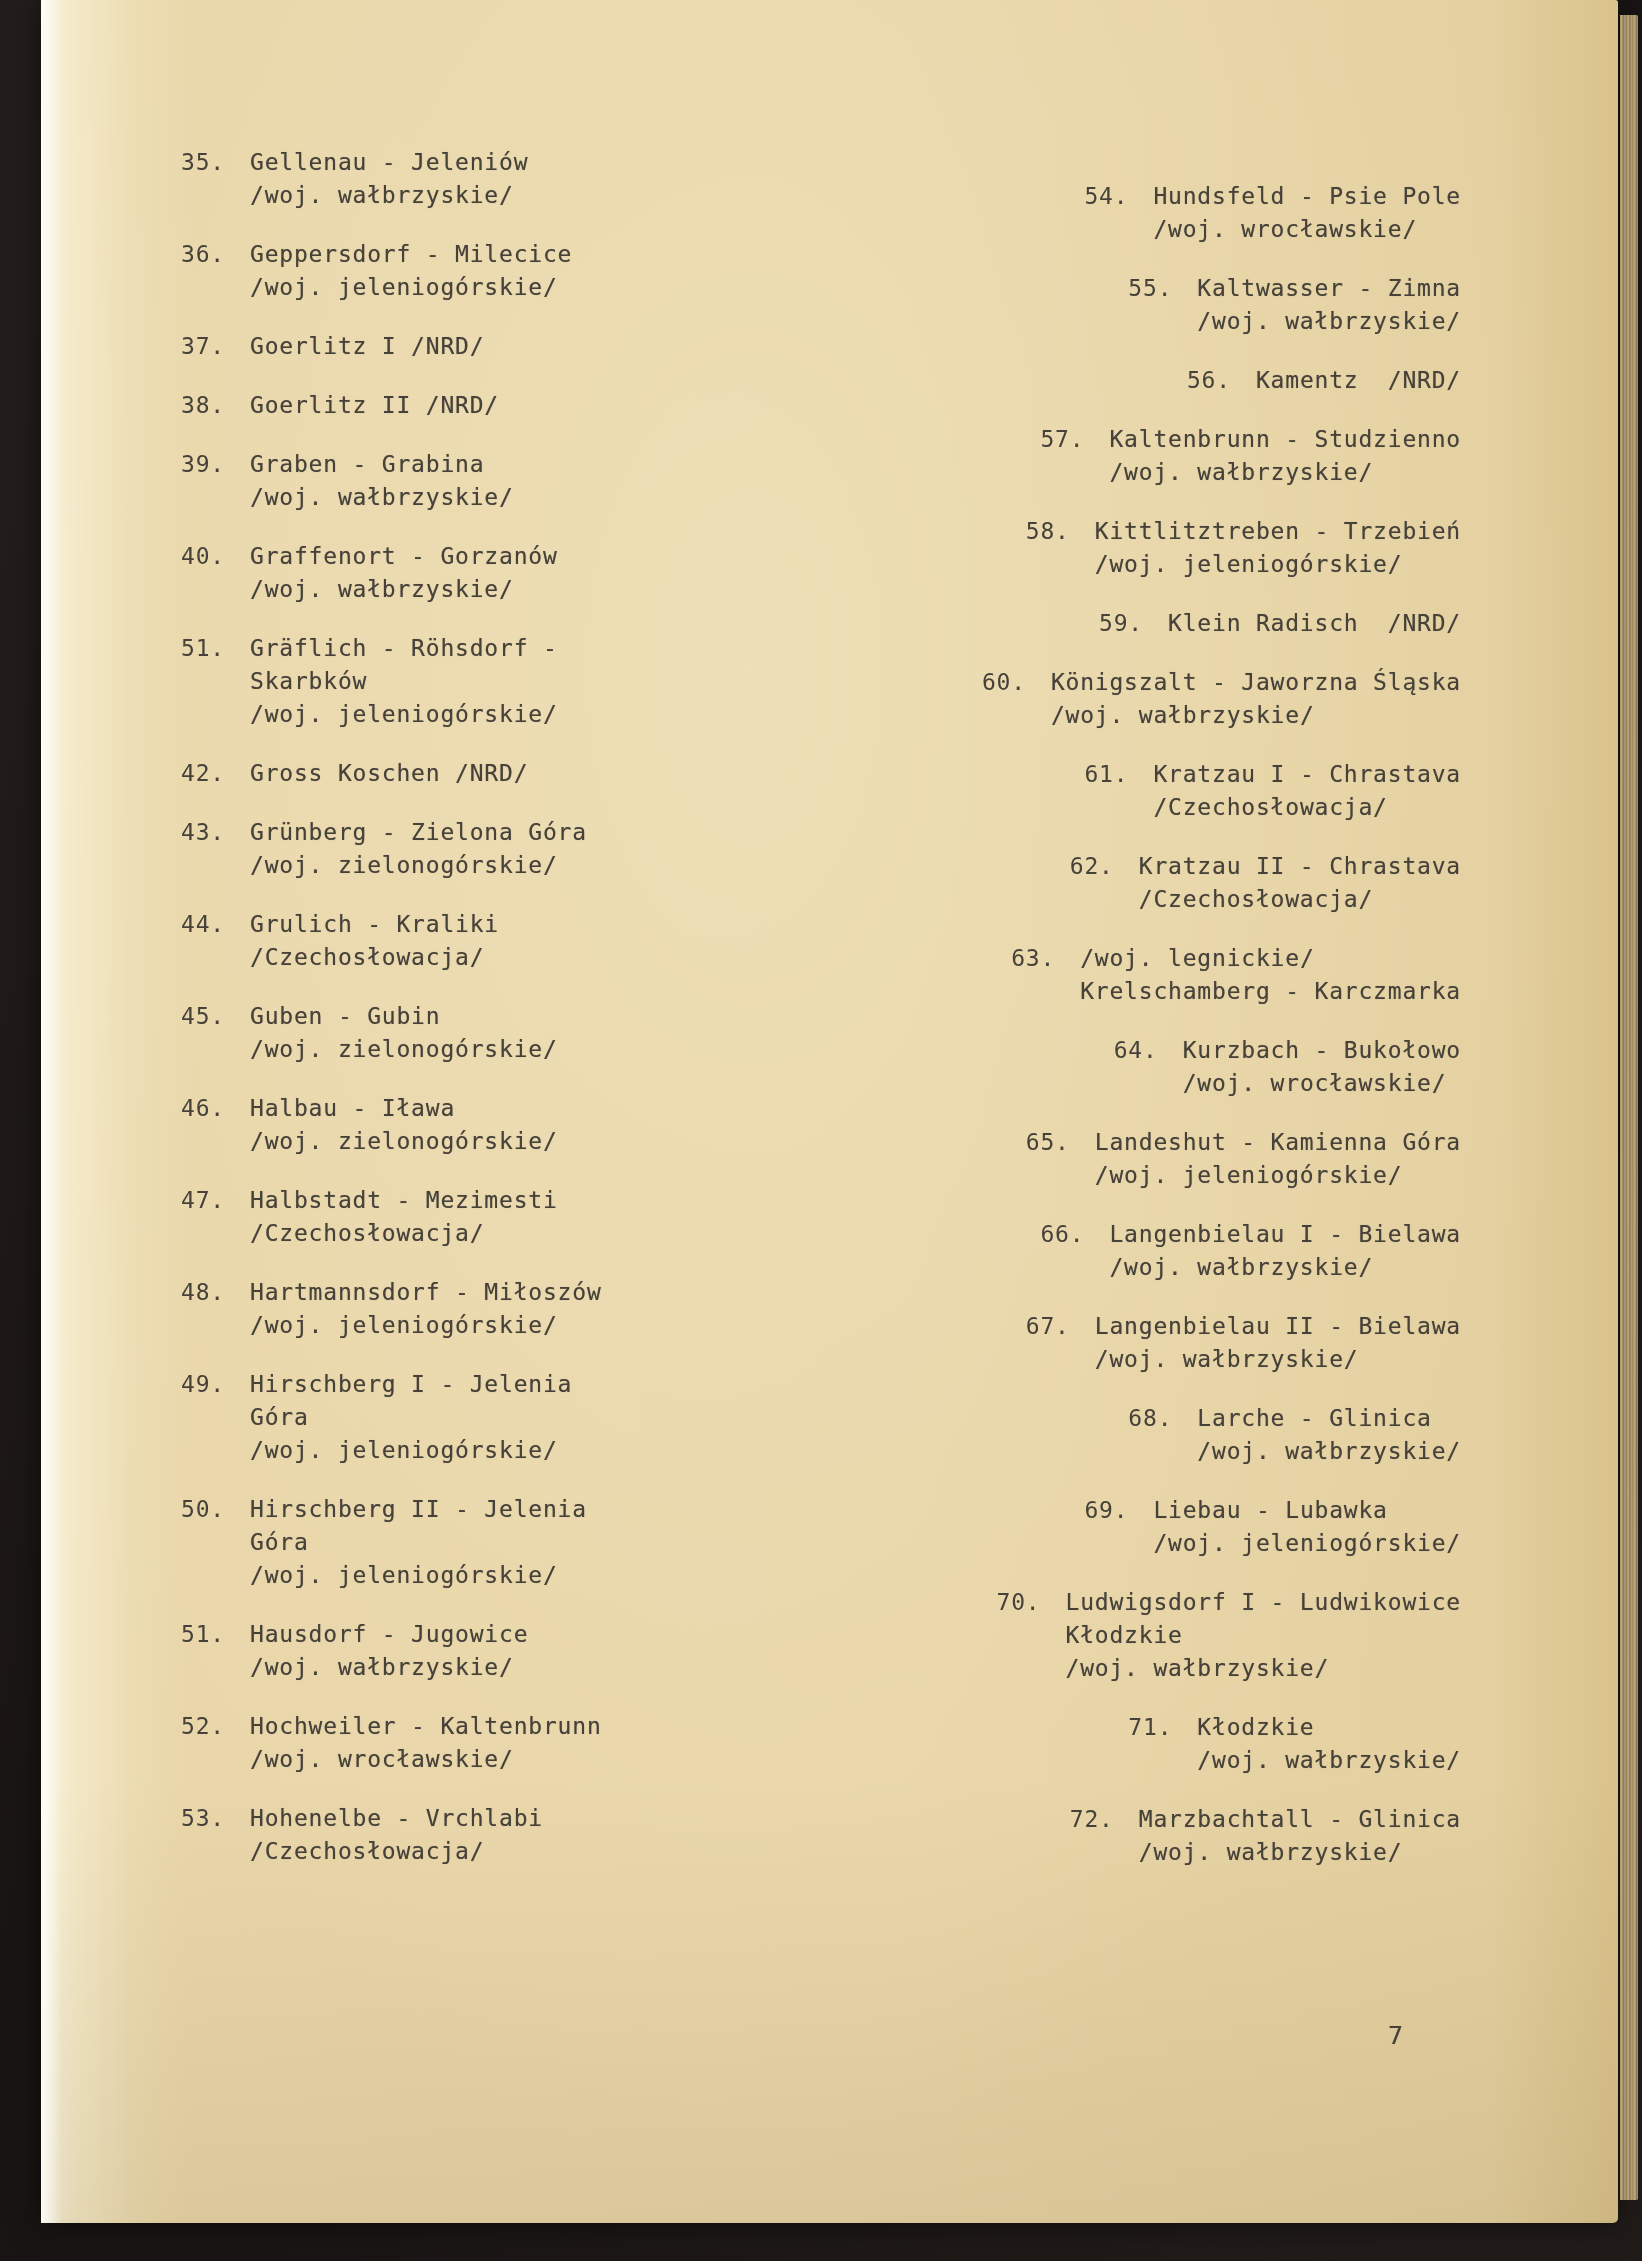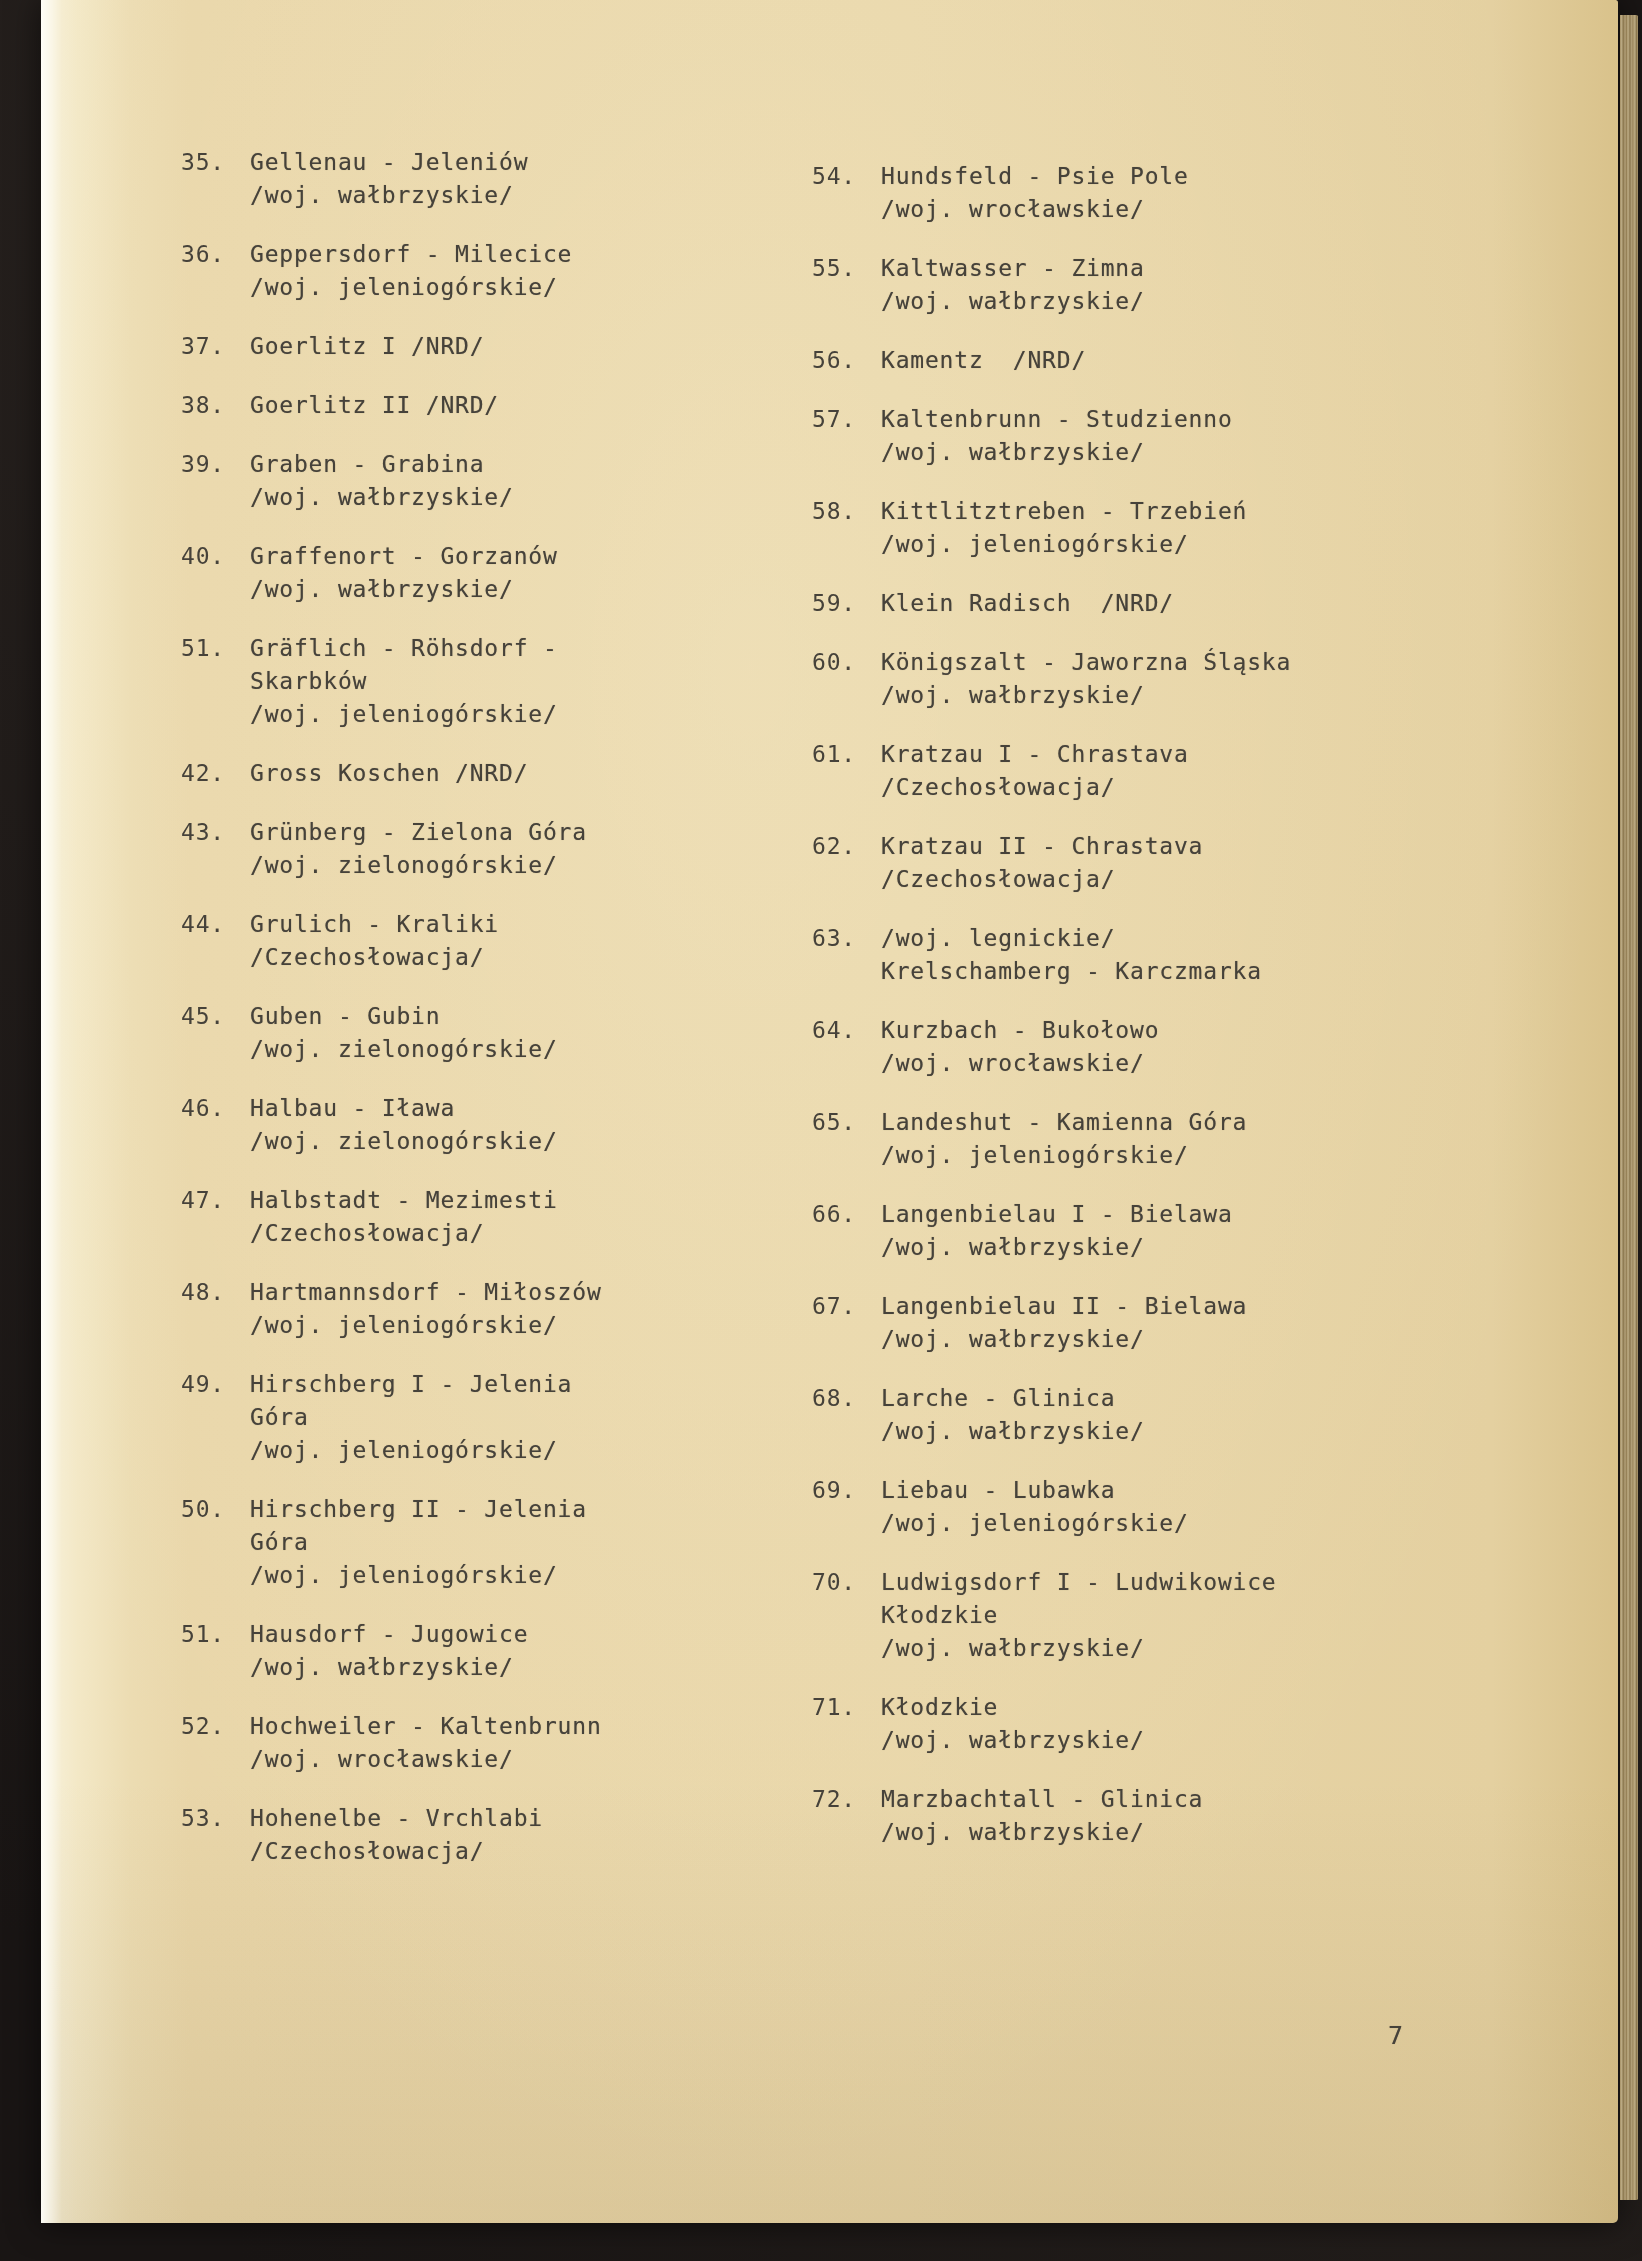--- a/index.html
+++ b/index.html
@@ -64,22 +64,23 @@
     gap: 26px;
   }
   .entries-left-column {
     left: 127px;
     top: 146px;
     width: 600px;
     margin-left: 13px;
   }
   .entries-right-column {
     left: 771px;
-    top: 160px;
+    top: 180px;
     width: 649px;
+    align-items: flex-end;
   }
   .entry {
     display: flex;
     align-items: flex-start;
   }
   .num {
     flex: 0 0 69px;
     font-size: 23px;
     line-height: 33px;
     color: #46423a;

